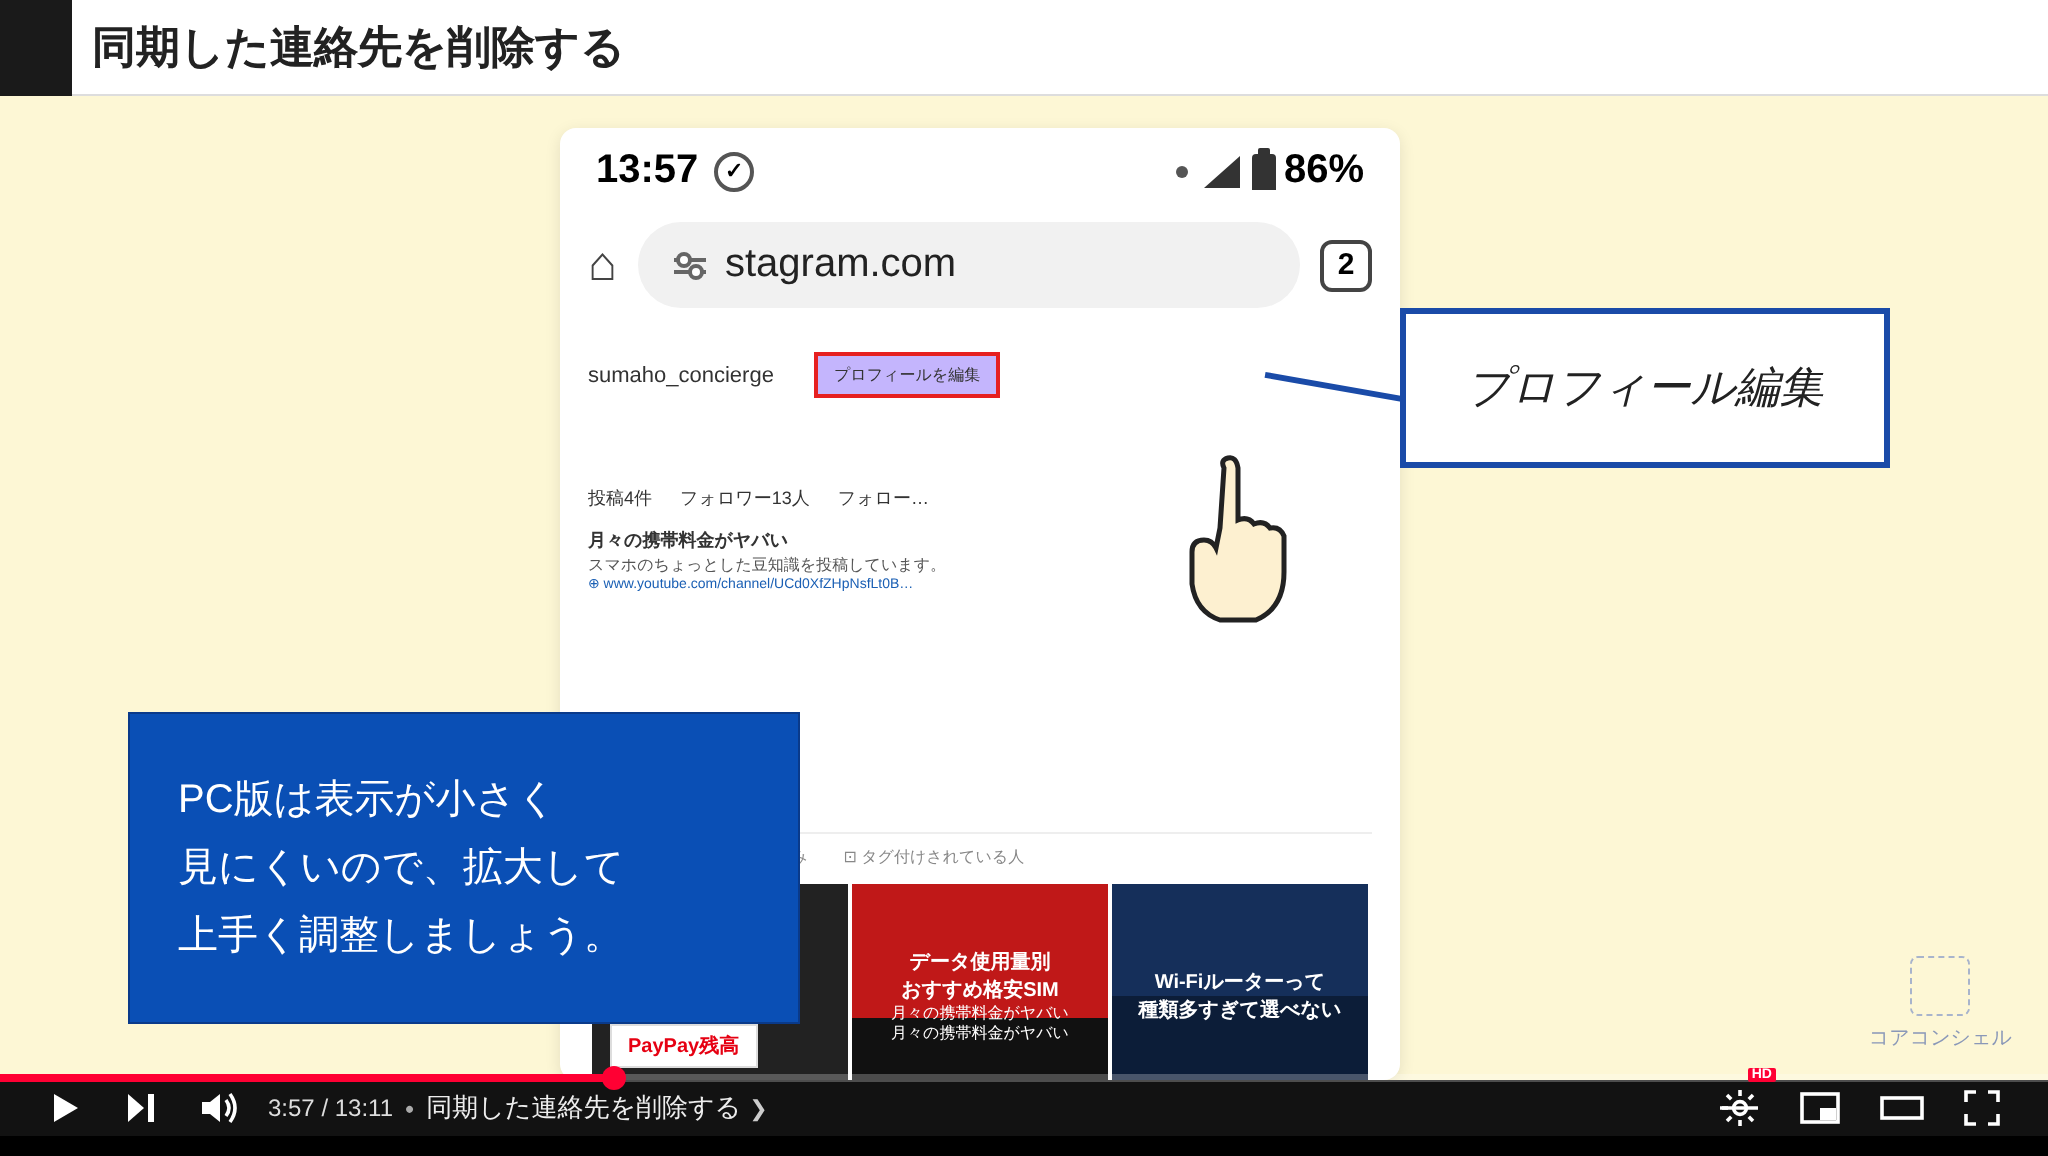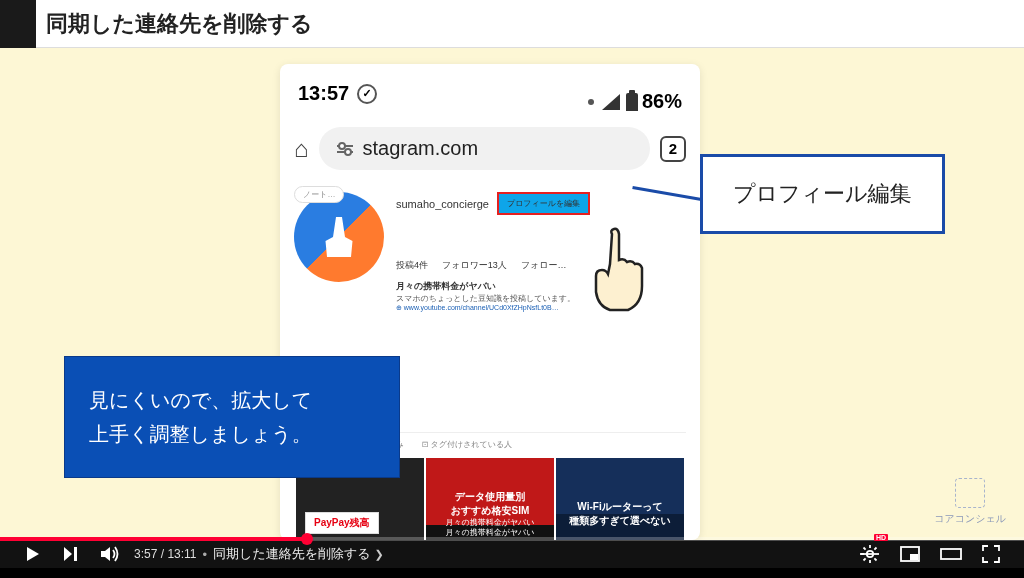--- a/index.html
+++ b/index.html
@@ -8,52 +8,52 @@
 .video-area { position: relative; width: 1024px; height: 540px; background: #fdf7d5; overflow: hidden; }
 
 .title-bar { position: absolute; top: 0; left: 0; right: 0; height: 48px; background: #fff; border-bottom: 1px solid #ddd; display: flex; align-items: center; }
 .title-accent { width: 36px; height: 48px; background: #1a1a1a; }
 .title-text { font-size: 22px; font-weight: bold; margin-left: 10px; color: #222; }
 
 .phone-mock { position: absolute; top: 64px; left: 280px; width: 420px; height: 476px; background: #fff; border-radius: 8px; box-shadow: 0 2px 8px rgba(0,0,0,0.1); overflow: hidden; }
 
 .status-row { display: flex; align-items: center; justify-content: space-between; padding: 10px 18px 6px; font-size: 20px; font-weight: 700; }
 .status-left { display: flex; align-items: center; gap: 8px; }
-.status-right { display: flex; align-items: center; gap: 4px; margin-top: 16px; }
+.status-right { display: flex; align-items: center; gap: 4px; }
 .check-circle { width: 20px; height: 20px; border: 2px solid #555; border-radius: 50%; display: flex; align-items: center; justify-content: center; font-size: 11px; }
 .dot { width: 6px; height: 6px; background: #555; border-radius: 50%; margin-right: 4px; }
 .signal { width: 0; height: 0; border-left: 18px solid transparent; border-bottom: 16px solid #333; }
 .battery { width: 12px; height: 18px; background: #333; border-radius: 2px 2px 0 0; position: relative; margin-left: 2px; }
 .battery::before { content: ''; position: absolute; top: -3px; left: 3px; width: 6px; height: 3px; background: #333; border-radius: 1px 1px 0 0; }
 
 .url-row { display: flex; align-items: center; gap: 10px; padding: 8px 14px 14px; }
 .home-icon { font-size: 24px; color: #444; }
 .url-pill { flex: 1; background: #f1f1f1; border-radius: 24px; padding: 10px 16px; display: flex; align-items: center; gap: 8px; font-size: 20px; font-weight: 500; color: #222; }
 .lock-group { display: flex; align-items: center; font-size: 14px; color: #666; }
 .tab-count { width: 26px; height: 26px; border: 2.5px solid #444; border-radius: 6px; display: flex; align-items: center; justify-content: center; font-size: 15px; font-weight: bold; }
 
 .profile-area { padding: 8px 14px; font-size: 10px; color: #333; }
 .profile-top { display: flex; align-items: flex-start; gap: 12px; }
 .avatar-wrap { position: relative; width: 90px; height: 90px; }
 .avatar-circle { width: 90px; height: 90px; border-radius: 50%; background: linear-gradient(135deg, #2a7de1 50%, #ff7a2e 50%); display: flex; align-items: center; justify-content: center; }
 .avatar-hand { width: 30px; height: 40px; background: #fff; clip-path: polygon(40% 0, 60% 0, 70% 50%, 95% 60%, 90% 100%, 10% 100%, 5% 60%, 30% 50%); }
 .note-badge { position: absolute; top: -6px; left: 0; background: #fff; border: 1px solid #ddd; border-radius: 10px; padding: 2px 8px; font-size: 8px; color: #888; }
 .profile-meta { flex: 1; }
-.username-row { display: flex; align-items: center; gap: 8px; margin-bottom: 8px; }
+.username-row { display: flex; align-items: center; gap: 20px; margin-bottom: 8px; }
 .username { font-size: 11px; }
-.edit-btn { border: 2px solid #e62020; padding: 4px 8px; font-size: 8px; background: #0ea5e9; position: relative; }
+.edit-btn { border: 2px solid #e62020; padding: 4px 8px; font-size: 8px; background: #c4b5fd; position: relative; }
 .stats-row { display: flex; gap: 14px; font-size: 9px; margin-bottom: 8px; margin-top: 44px; }
 .bio-title { font-weight: bold; font-size: 9px; }
 .bio-line { font-size: 8px; color: #555; }
 .bio-link { font-size: 7px; color: #1a5fb4; }
 
 .hand-pointer { position: absolute; top: 226px; left: 582px; width: 70px; height: 90px; z-index: 10; }
 .hand-pointer svg { width: 100%; height: 100%; }
 
-.callout-box { position: absolute; top: 154px; left: 700px; background: #fff; border: 3px solid #1a4ba8; padding: 22px 30px; font-size: 22px; color: #222; z-index: 5; }
+.callout-box { position: absolute; top: 154px; left: 700px; background: #fff; border: 3px solid #1a4ba8; padding: 22px 30px; font-size: 22px; color: #222; z-index: 5; font-style: italic; }
 .callout-pointer { position: absolute; top: 192px; left: 632px; width: 70px; height: 3px; background: #1a4ba8; transform: rotate(10deg); z-index: 4; }
 
 .info-box { position: absolute; top: 356px; left: 64px; width: 336px; background: #0a4fb5; color: #fff; padding: 26px 24px; font-size: 20px; line-height: 1.7; border: 1px solid #0a3a8a; z-index: 6; }
 
 .post-tabs { display: flex; gap: 18px; padding: 6px 14px; font-size: 8px; color: #888; border-top: 1px solid #eee; margin-top: 120px; }
 .post-grid { display: flex; gap: 2px; padding: 2px; }
 .post-tile { flex: 1; height: 112px; background: #222; color: #fff; font-size: 9px; display: flex; flex-direction: column; align-items: center; justify-content: center; text-align: center; padding: 4px; position: relative; }
 .post-tile.red { background: linear-gradient(180deg, #c01818 60%, #111 60%); }
 .post-tile.blue { background: linear-gradient(180deg, #152f5a 50%, #0c1d38 50%); }
 .tile-line { font-size: 8px; line-height: 1.3; }
@@ -114,26 +114,20 @@
         </span>
         <span>stagram.com</span>
       </div>
       <div class="tab-count">
           <span>2</span>
         </div>
     </div>
 
     <div class="profile-area">
       <div class="profile-top">
-        <div class="avatar-wrap">
-          <div class="note-badge">ノート…</div>
-          <div class="avatar-circle">
-              <div class="avatar-hand"></div>
-            </div>
-        </div>
         <div class="profile-meta">
           <div class="username-row">
             <span class="username">sumaho_concierge</span>
             <span class="edit-btn">プロフィールを編集</span>
           </div>
           <div class="stats-row">
             <span>投稿4件</span>
             <span>フォロワー13人</span>
             <span>フォロー…</span>
           </div>
@@ -169,20 +163,21 @@
   <div class="callout-pointer"></div>
   <div class="callout-box">プロフィール編集</div>
 
   <div class="hand-pointer">
     <svg viewBox="0 0 70 90">
         <path d="M30 8 Q28 4 32 3 Q36 2 37 8 L37 34 Q42 32 45 36 Q50 34 53 38 Q58 37 60 42 L60 60 Q60 78 46 84 L28 84 Q16 80 14 66 L14 50 Q14 44 20 44 Q24 44 26 48 L28 38 Z" fill="#fdf0d0" stroke="#222" stroke-width="2.5"></path>
       </svg>
   </div>
 
   <div class="info-box">
+    <div>PC版は表示が小さく</div>
     <div>見にくいので、拡大して</div>
     <div>上手く調整しましょう。</div>
   </div>
 
   <div class="logo-area">
     <div class="logo-mark"></div>
     <div>コアコンシェル</div>
   </div>
 </div>
 

